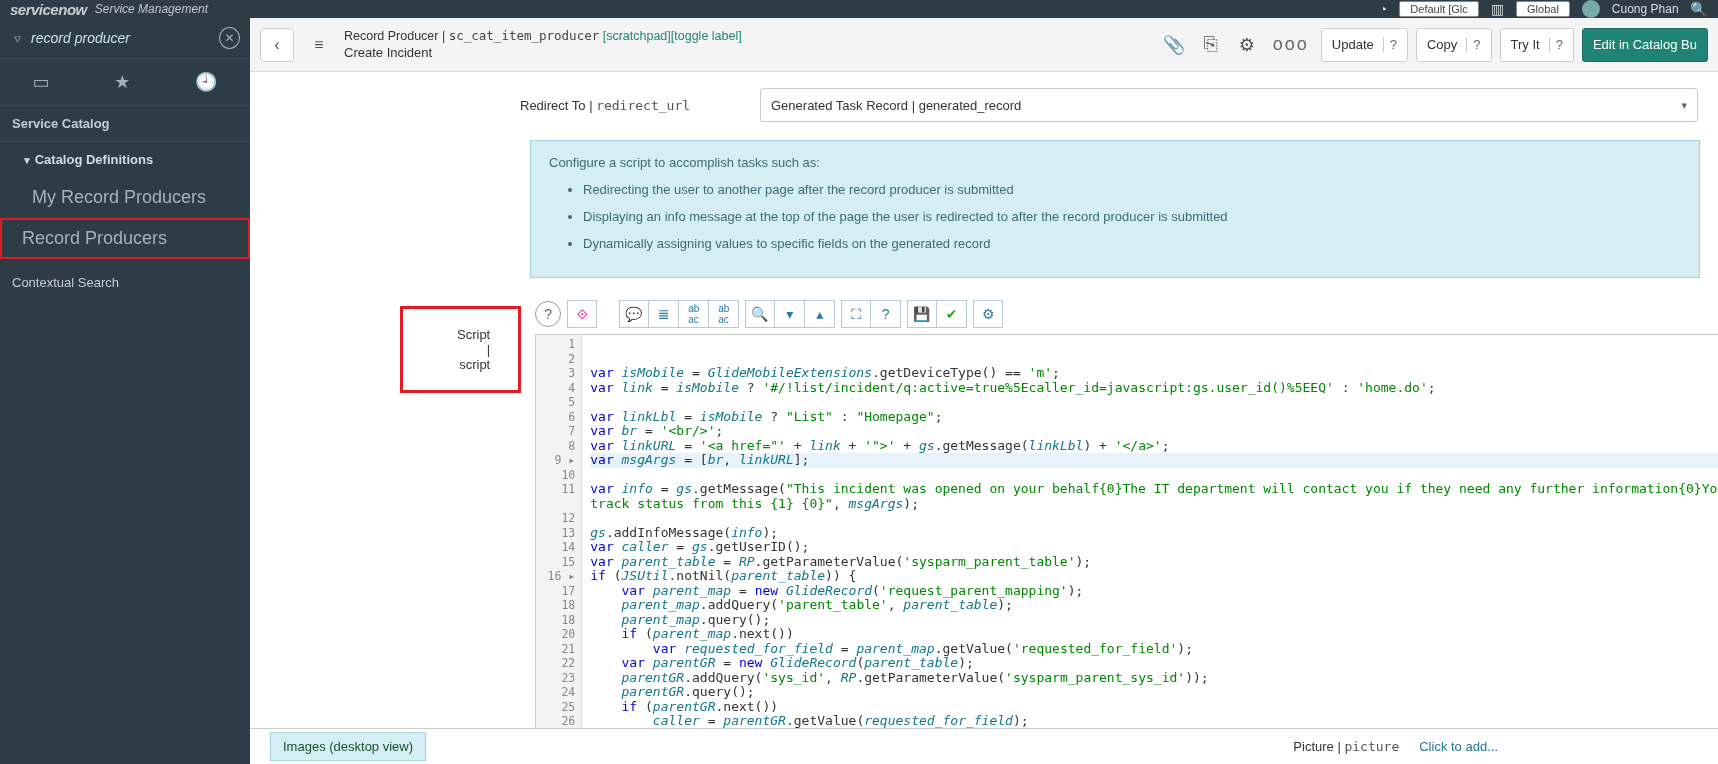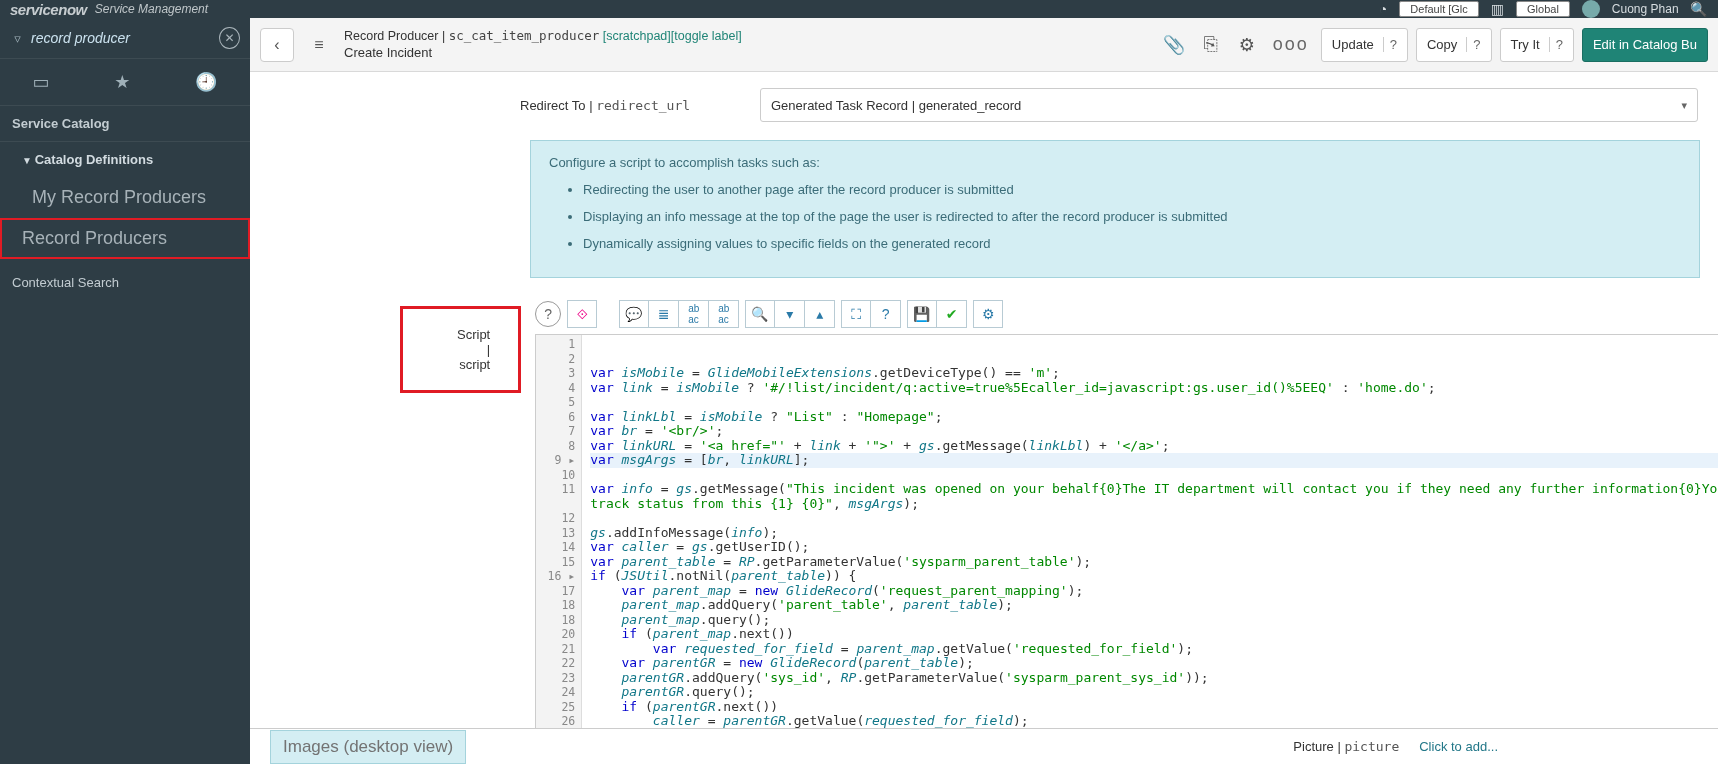--- a/index.html
+++ b/index.html
@@ -84,21 +84,21 @@
   .gutter .ln { height: 14.5px; }
   .code { flex: 1; padding: 2px 8px; white-space: pre; overflow: hidden; line-height: 14.5px; color: #333; }
   .code .kw { color: #0000cc; }
   .code .id { color: #117788; font-style: italic; }
   .code .str { color: #008800; }
   .hl-line { background: #e8f2fb; display: inline-block; width: 100%; }
   
   
   .bottom-bar { position: absolute; bottom: 0; left: 0; right: 0; height: 36px; border-top: 1px solid #ccc; background: #fff; display: flex; align-items: center; padding: 0 20px; }
   .bottom-left { flex: 1; }
-  .bottom-box { margin: 0 36px; border: 1px solid #a4d3dc; background: #d4eef3; padding: 6px 12px; color: #737373; font-size: 17px; display: inline-block; }
+  .bottom-box { margin: 0 36px; border: 1px solid #a4d3dc; background: #d4eef3; padding: 6px 12px; color: #14532d; font-size: 13px; display: inline-block; }
   .bottom-mid { color: #333; padding: 0 20px; }
   .bottom-mid .mono { font-family: monospace; color: #555; }
   .bottom-link { color: #278; cursor: pointer; }
 </style>
 </head>
 <body>
 
 <div class="top-banner">
   <div class="top-left">
     <span class="logo-text">servicenow</span>

